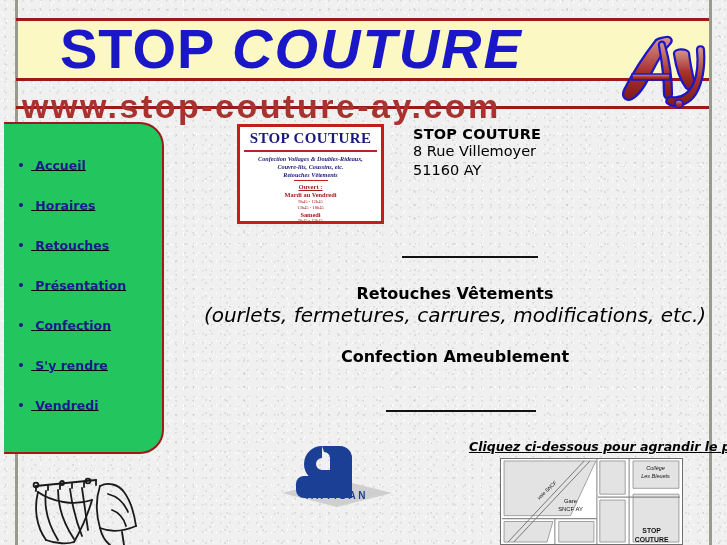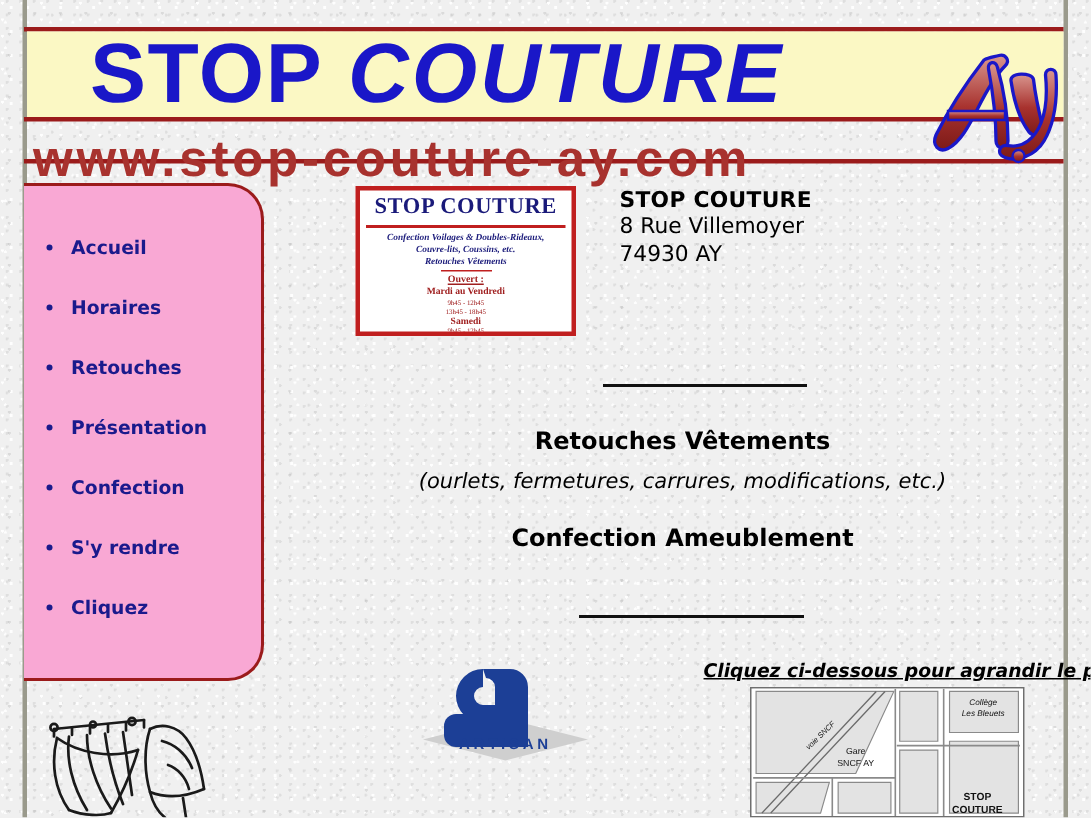--- a/index.html
+++ b/index.html
@@ -105,30 +105,31 @@
     position: absolute;
     left: 612px;
     top: 28px;
     width: 104px;
     height: 84px;
   }
 
   
   .nav-panel {
     position: absolute;
-    left: 16px;
+    left: 4px;
     top: 122px;
     width: 160px;
     height: 332px;
-    background: #f9a8d4;
+    background: #22c55e;
     border: 2px solid #9b1b1b;
     border-left: none;
     border-top-right-radius: 24px;
     border-bottom-right-radius: 24px;
     box-sizing: border-box;
+    text-decoration: underline;
   }
   .nav-list {
     list-style: none;
     margin: 0;
     padding: 34px 0 0 10px;
   }
   .nav-list li {
     height: 40px;
     line-height: 14px;
     font-family: "DejaVu Sans", sans-serif;
@@ -251,23 +252,23 @@
     width: 510px;
     text-align: center;
     font-family: "DejaVu Sans", sans-serif;
     color: #000;
   }
   .svc-h {
     font-size: 16px;
     font-weight: 700;
   }
   .svc-s {
-    font-size: 14px;
+    font-size: 20px;
     font-style: italic;
-    margin-top: 10px;
+    margin-top: 0;
   }
   .svc-gap { height: 20px; }
 
   
   .artisan {
     position: absolute;
     left: 278px;
     top: 443px;
     width: 118px;
     height: 68px;
@@ -366,21 +367,21 @@
     <li>
       <span class="dot"></span>
       <span class="lbl">Confection</span>
     </li>
     <li>
       <span class="dot"></span>
       <span class="lbl">S'y rendre</span>
     </li>
     <li>
       <span class="dot"></span>
-      <span class="lbl">Cliquez</span>
+      <span class="lbl">Vendredi</span>
     </li>
   </ul>
 </nav>
 
 <div class="card">
   <div class="card-name">STOP COUTURE</div>
   <div class="card-divider"></div>
   <div class="card-serv">Confection Voilages &amp; Doubles-Rideaux,</div>
   <div class="card-serv">Couvre-lits, Coussins, etc.</div>
   <div class="card-serv">Retouches Vêtements</div>
@@ -389,21 +390,21 @@
   <div class="card-day">Mardi au Vendredi</div>
   <div class="card-time">9h45 - 12h45</div>
   <div class="card-time">13h45 - 18h45</div>
   <div class="card-day">Samedi</div>
   <div class="card-time">9h45 - 12h45</div>
 </div>
 
 <div class="contact">
   <div class="biz">STOP COUTURE</div>
   <div class="addr">8 Rue Villemoyer</div>
-  <div class="addr">74930 AY</div>
+  <div class="addr">51160 AY</div>
 </div>
 
 <div class="hrule top"></div>
 <div class="hrule mid"></div>
 
 <div class="services">
   <div class="svc-h">Retouches Vêtements</div>
   <div class="svc-s">(ourlets, fermetures, carrures, modifications, etc.)</div>
   <div class="svc-gap"></div>
   <div class="svc-h">Confection Ameublement</div>

